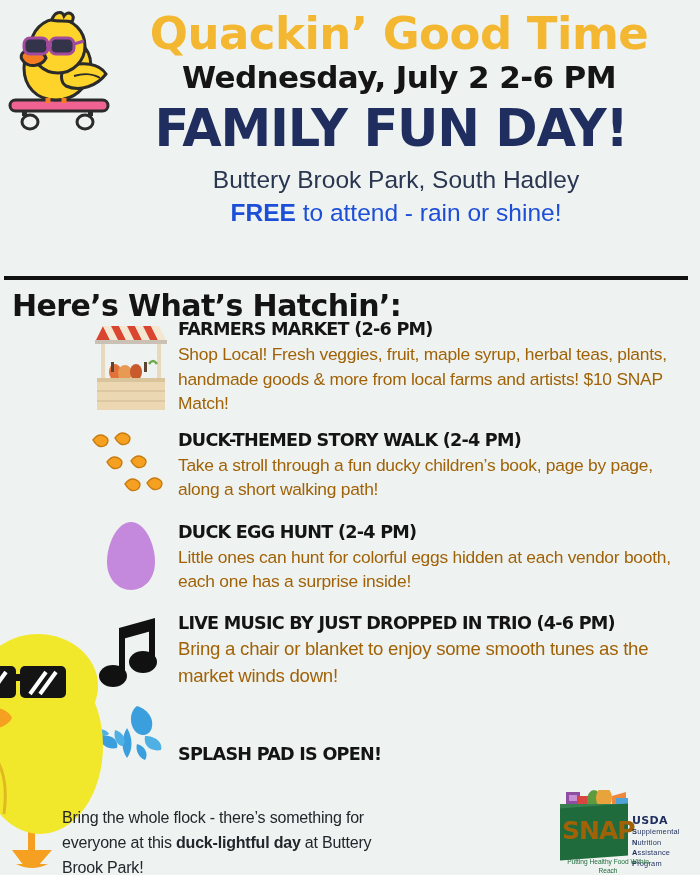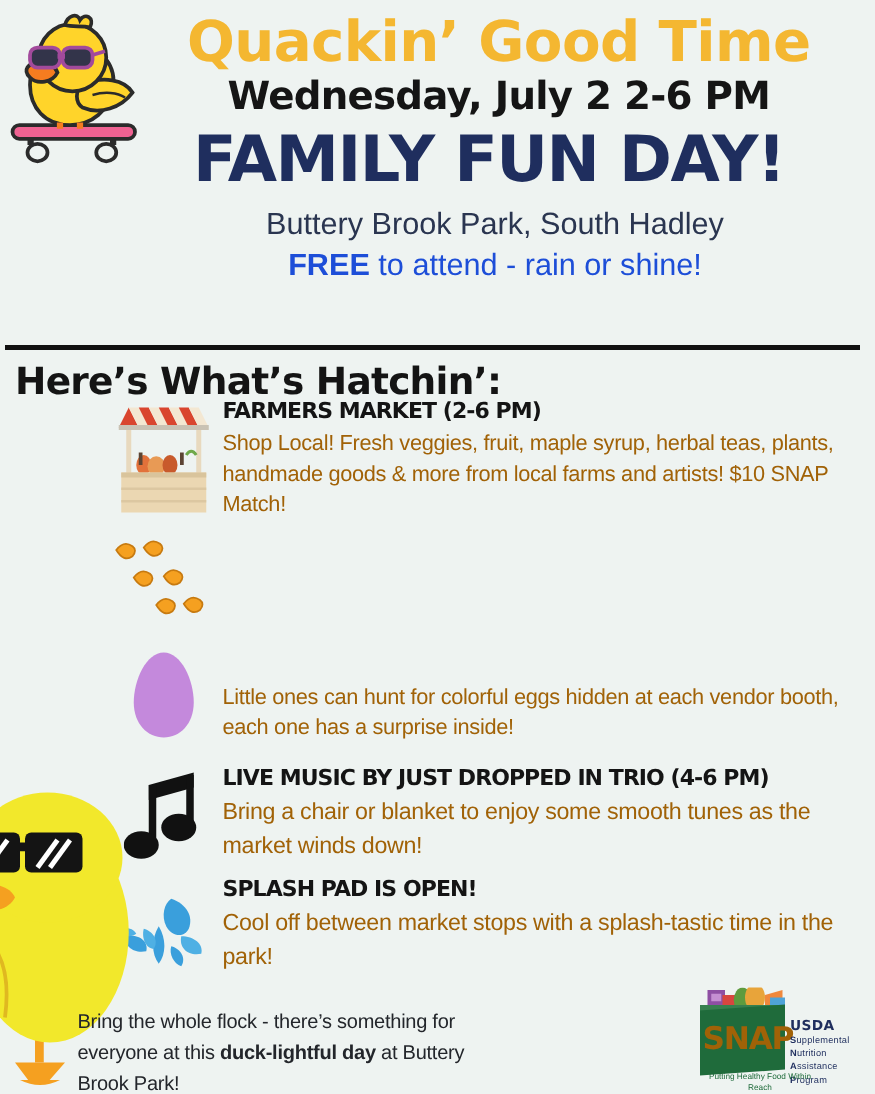--- a/index.html
+++ b/index.html
@@ -338,29 +338,34 @@
           <g fill="#F5A020" stroke="#C77A10" stroke-width="1.4">
             <path d="M4 12 q6 -8 13 -3 q4 3 0 8 q-7 5 -13 -5 Z"></path>
             <path d="M26 10 q6 -8 13 -3 q4 3 0 8 q-7 5 -13 -5 Z"></path>
             <path d="M18 34 q6 -8 13 -3 q4 3 0 8 q-7 5 -13 -5 Z"></path>
             <path d="M42 33 q6 -8 13 -3 q4 3 0 8 q-7 5 -13 -5 Z"></path>
             <path d="M36 56 q6 -8 13 -3 q4 3 0 8 q-7 5 -13 -5 Z"></path>
             <path d="M58 55 q6 -8 13 -3 q4 3 0 8 q-7 5 -13 -5 Z"></path>
           </g>
         </svg>
       </div>
+      <div class="item-body">
+        <div class="item-title">DUCK-THEMED STORY WALK (2-4 PM)</div>
+        <div class="item-desc">Take a stroll through a fun ducky children’s book, page by page, along a short walking path!</div>
+      </div>
     </div>
 
     <div class="item item-egg">
       <div class="item-icon">
         <svg viewBox="0 0 60 76" width="60" height="76">
           <path d="M30 4 C44 4 54 26 54 44 C54 61 43 72 30 72 C17 72 6 61 6 44 C6 26 16 4 30 4 Z" fill="#C489DC"></path>
         </svg>
       </div>
       <div class="item-body">
+        <div class="item-title">DUCK EGG HUNT (2-4 PM)</div>
         <div class="item-desc">Little ones can hunt for colorful eggs hidden at each vendor booth, each one has a surprise inside!</div>
       </div>
     </div>
 
     <div class="item item-music">
       <div class="item-icon">
         <svg viewBox="0 0 64 78" width="64" height="78">
           <g fill="#111111">
             <path d="M20 16 L56 6 L56 18 L20 28 Z"></path>
             <rect x="20" y="16" width="6" height="46"></rect>
@@ -385,21 +390,20 @@
             <path d="M22 26 C30 28 34 36 30 42 C24 42 20 34 22 26 Z" fill="#4FB0E4"></path>
             <path d="M8 32 C18 30 26 36 24 44 C14 46 6 40 8 32 Z"></path>
             <path d="M0 26 C8 24 14 26 16 30 C10 34 2 32 0 26 Z" fill="#4FB0E4"></path>
             <path d="M52 32 C62 32 70 38 68 46 C58 48 50 42 52 32 Z" fill="#4FB0E4"></path>
             <path d="M44 40 C52 42 56 50 52 56 C46 54 42 46 44 40 Z"></path>
           </g>
         </svg>
       </div>
       <div class="item-body">
         <div class="item-title">SPLASH PAD IS OPEN!</div>
-        <div class="item-desc big">Cool off between market stops with a splash-tastic time in the park!</div>
       </div>
     </div>
   </div>
 
   <div class="duck-big">
     <svg viewBox="0 0 125 247" width="125" height="247">
 
       <rect x="46" y="178" width="7" height="44" fill="#F5A020"></rect>
       <path d="M30 222 L70 222 L56 238 L42 238 Z" fill="#F5A020"></path>
       <path d="M34 236 q16 8 32 0" fill="#F5A020"></path>

